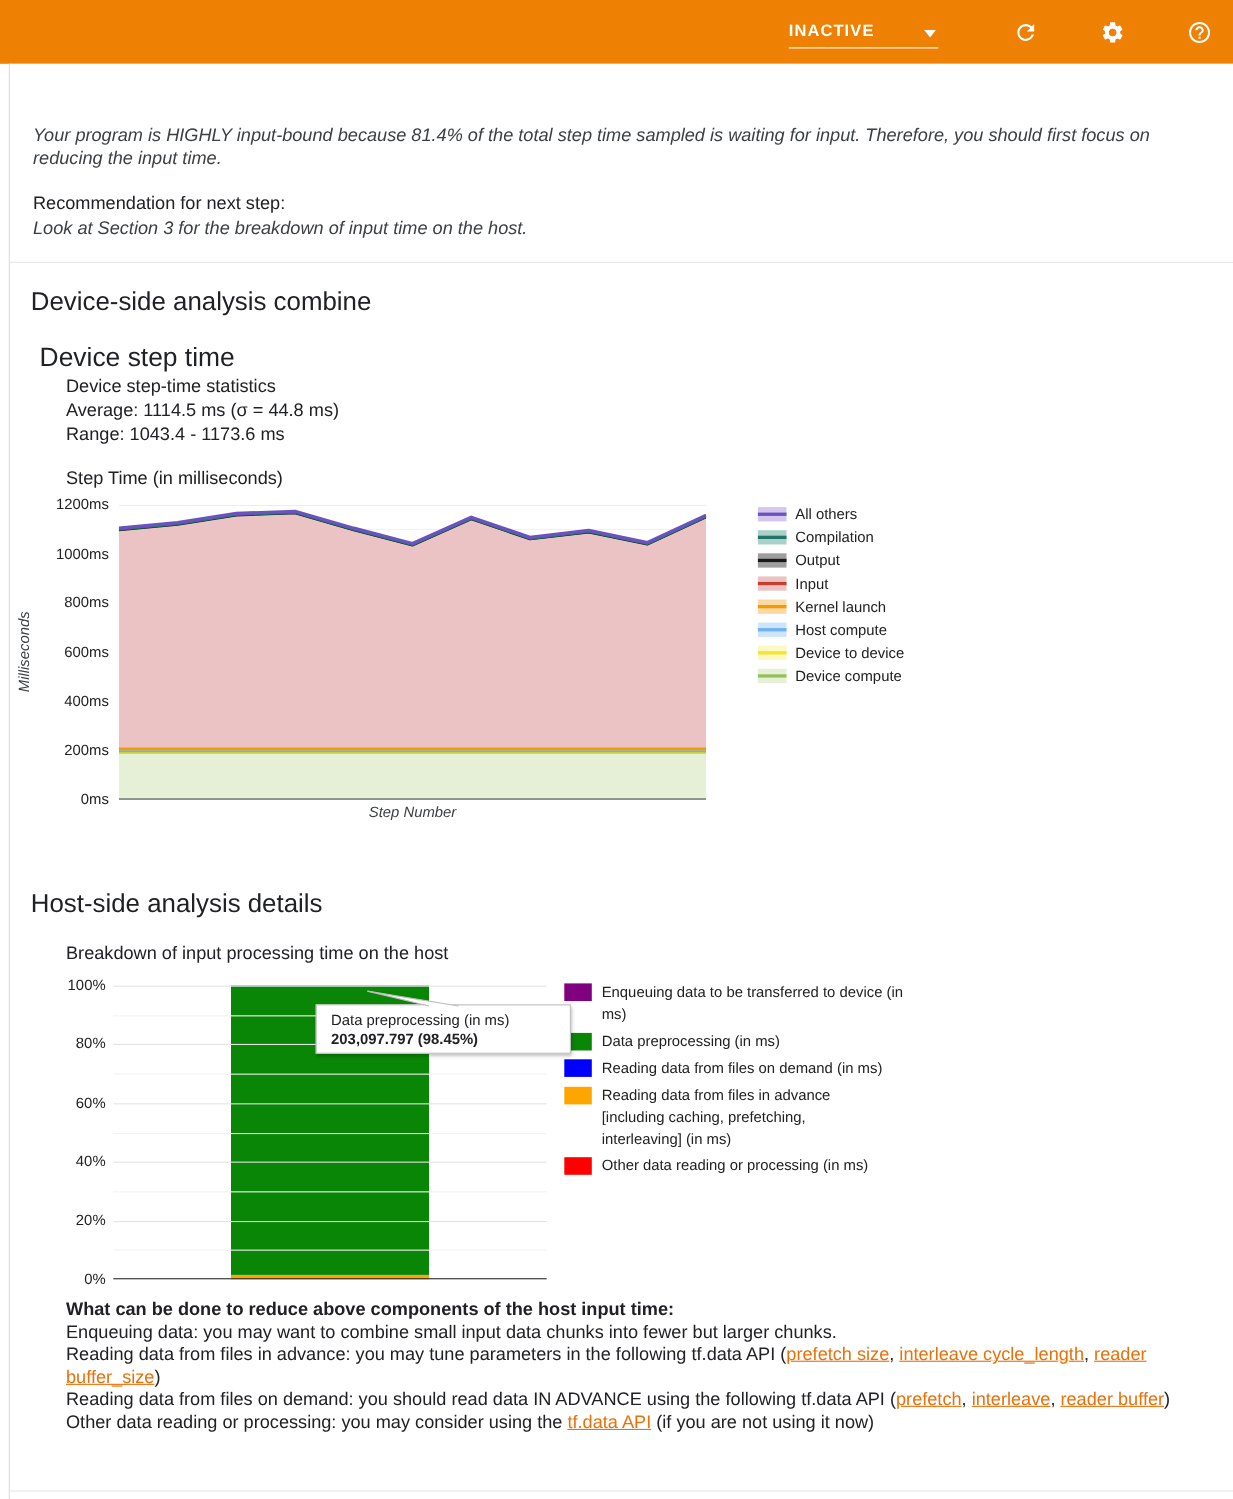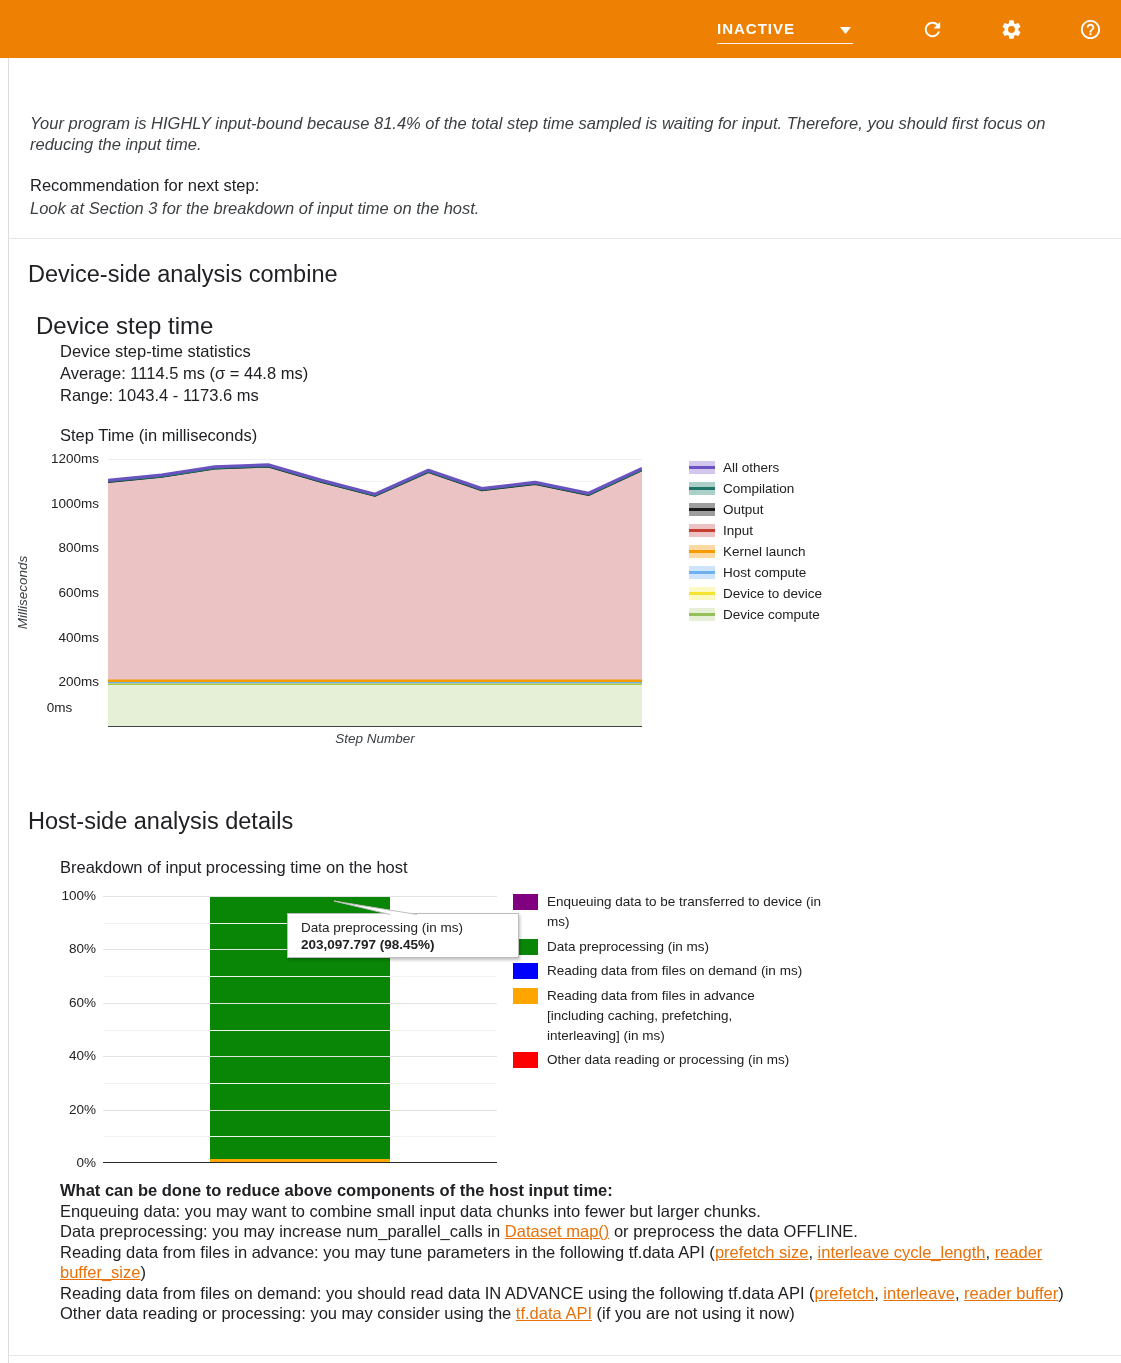--- a/index.html
+++ b/index.html
@@ -141,21 +141,21 @@
       <polyline points="0,224.9 53.4,224.9 106.8,224.9 160.2,224.9 213.6,224.9 267,224.9 320.4,224.9 373.8,224.9 427.2,224.9 480.6,224.9 534,224.9" fill="none" stroke="#94c059" stroke-width="2" stroke-linejoin="round"></polyline>
       <polyline points="0,224.2 53.4,224.2 106.8,224.2 160.2,224.2 213.6,224.2 267,224.2 320.4,224.2 373.8,224.2 427.2,224.2 480.6,224.2 534,224.2" fill="none" stroke="#f3e432" stroke-width="2" stroke-linejoin="round"></polyline>
       <polyline points="0,223.8 53.4,223.8 106.8,223.8 160.2,223.8 213.6,223.8 267,223.8 320.4,223.8 373.8,223.8 427.2,223.8 480.6,223.8 534,223.8" fill="none" stroke="#6db1f2" stroke-width="1.5" stroke-linejoin="round"></polyline>
       <polyline points="0,221.8 53.4,221.8 106.8,221.8 160.2,221.8 213.6,221.8 267,221.8 320.4,221.8 373.8,221.8 427.2,221.8 480.6,221.8 534,221.8" fill="none" stroke="#f59b00" stroke-width="2.5" stroke-linejoin="round"></polyline>
       <polyline points="0,23.2 53.4,18.1 106.8,9.8 160.2,7.8 213.6,23.2 267,37.1 320.4,13.2 373.8,31.5 427.2,25.2 480.6,36.2 534,11.4" fill="none" stroke="#1a1a1a" stroke-width="1.5" stroke-linejoin="round"></polyline>
       <polyline points="0,22.3 53.4,17.2 106.8,8.9 160.2,6.9 213.6,22.3 267,36.2 320.4,12.3 373.8,30.6 427.2,24.3 480.6,35.3 534,10.5" fill="none" stroke="#20756a" stroke-width="2.5" stroke-linejoin="round"></polyline>
       <polyline points="0,21.2 53.4,16.1 106.8,7.8 160.2,5.8 213.6,21.2 267,35.1 320.4,11.2 373.8,29.5 427.2,23.2 480.6,34.2 534,9.4" fill="none" stroke="#6b52c1" stroke-width="3" stroke-linejoin="round"></polyline>
       <line x1="0" x2="534" y1="267.5" y2="267.5" stroke="#424242" stroke-width="1"></line>
     </svg>
   <div id="chart1-ylabels">
-      <div class="tick-label" style="left: 20px; top: 700px; text-align: center;">0ms</div>
+      <div class="tick-label" style="left: 20px; top: 719px;">0ms</div>
       <div class="tick-label" style="left: 20px; top: 674.333px;">200ms</div>
       <div class="tick-label" style="left: 20px; top: 629.667px;">400ms</div>
       <div class="tick-label" style="left: 20px; top: 585px;">600ms</div>
       <div class="tick-label" style="left: 20px; top: 540.333px;">800ms</div>
       <div class="tick-label" style="left: 20px; top: 495.667px;">1000ms</div>
       <div class="tick-label" style="left: 20px; top: 451px;">1200ms</div>
     </div>
   <div id="chart1-ylabel" class="axis-title">Milliseconds</div>
   <div id="chart1-xlabel" class="axis-title">Step Number</div>
   <div id="legend1">
@@ -267,20 +267,19 @@
   <svg id="tooltip-callout" width="105" height="25" viewBox="0 0 105 25">
     <polygon points="9,8 65,21.5 92,21.5" fill="#ffffff"></polygon>
     <line x1="9" y1="8" x2="65" y2="21.5" stroke="#bdbdbd" stroke-width="1"></line>
     <line x1="9" y1="8" x2="92" y2="21.5" stroke="#bdbdbd" stroke-width="1"></line>
   </svg>
 
   <div id="advice">
     <div class="advice-title">What can be done to reduce above components of the host input time:</div>
     <div id="advice-lines">
         <div class="advice-line"><span>Enqueuing data: you may want to combine small input data chunks into fewer but larger chunks.</span></div>
-        <div class="advice-line"><span>Data preprocessing: you may increase num_parallel_calls in </span><span class="adv-link">Dataset map()</span><span> or preprocess the data OFFLINE.</span></div>
         <div class="advice-line"><span>Reading data from files in advance: you may tune parameters in the following tf.data API (</span><span class="adv-link">prefetch size</span><span>, </span><span class="adv-link">interleave cycle_length</span><span>, </span><span class="adv-link">reader buffer_size</span><span>)</span></div>
         <div class="advice-line"><span>Reading data from files on demand: you should read data IN ADVANCE using the following tf.data API (</span><span class="adv-link">prefetch</span><span>, </span><span class="adv-link">interleave</span><span>, </span><span class="adv-link">reader buffer</span><span>)</span></div>
         <div class="advice-line"><span>Other data reading or processing: you may consider using the </span><span class="adv-link">tf.data API</span><span> (if you are not using it now)</span></div>
       </div>
   </div>
 
 </div>
 
 </body></html>

